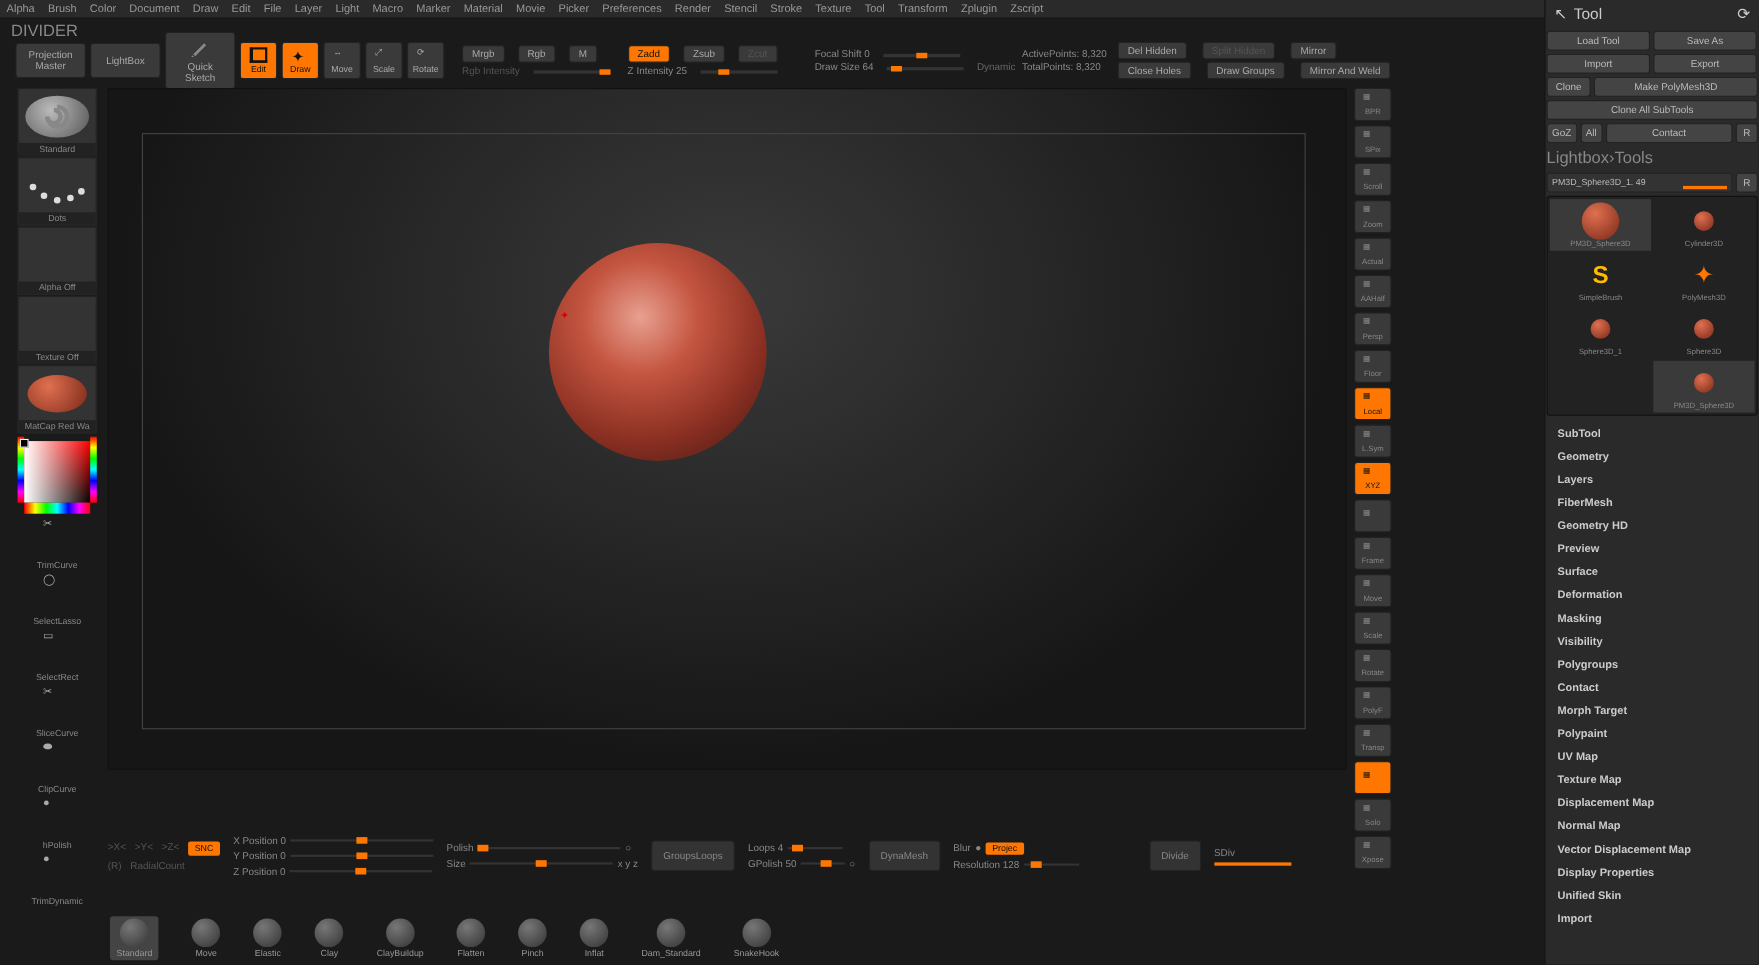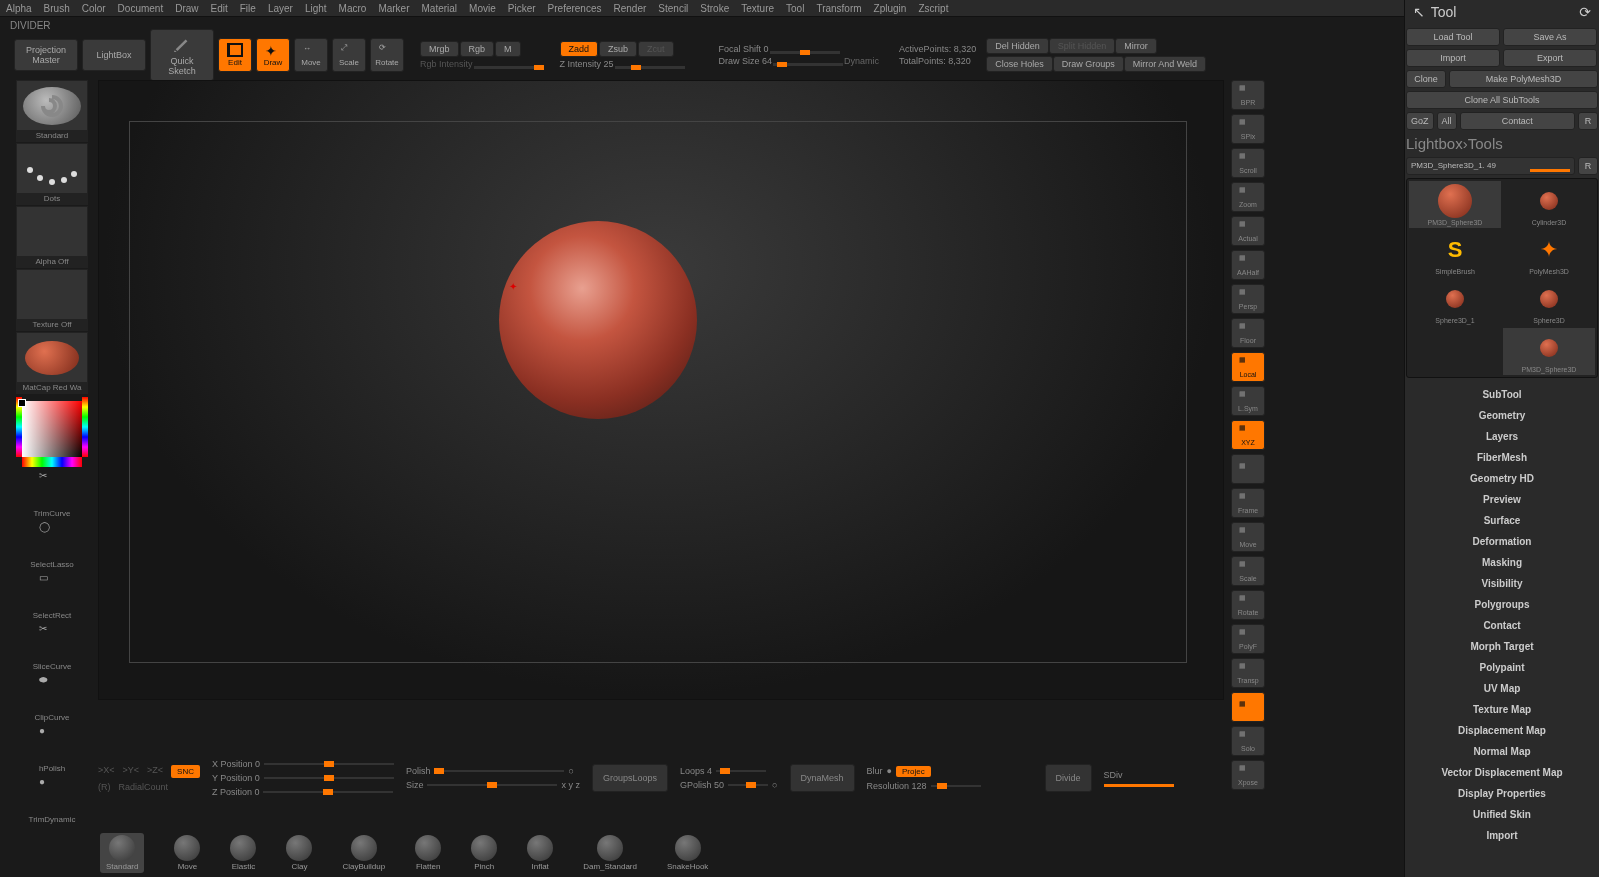--- a/index.html
+++ b/index.html
@@ -1,33 +1,33 @@
 <!DOCTYPE html>
 <html><head>
 <meta charset="utf-8">
 <style>
 * { margin:0; padding:0; box-sizing:border-box; font-family:Verdana,Arial,sans-serif; user-select:none; }
 body { background:#1a1a1a; color:#aaa; font-size:10px; width:1599px; height:877px; overflow:hidden; position:relative; }
 .menubar { height:17px; background:#2a2a2a; display:flex; align-items:center; padding-left:6px; gap:12px; border-bottom:1px solid #111; }
 .menubar span { color:#999; cursor:pointer; }
-.divider-label { position:absolute; top:20px; left:10px; color:#888; font-size:10px; }
+.divider-label { position:absolute; top:20px; left:10px; color:#888; font-size:15px; }
 .toolbar { position:absolute; top:34px; left:14px; right:10px; height:42px; display:flex; align-items:center; gap:4px; }
 .tb-btn { background:#3a3a3a; border:1px solid #222; color:#aaa; font-size:9px; padding:4px 6px; border-radius:3px; text-align:center; min-width:50px; min-height:28px; display:flex; flex-direction:column; justify-content:center; cursor:pointer; }
 .tb-btn.big { min-height:32px; min-width:64px; }
 .tb-icon { width:34px; height:34px; background:#3a3a3a; border:1px solid #222; border-radius:3px; display:flex; flex-direction:column; align-items:center; justify-content:center; cursor:pointer; font-size:8px; color:#aaa; gap:1px; }
 .tb-icon.lit { background:#ff7700; color:#111; }
 .tb-icon .ic { width:16px; height:14px; position:relative; }
 .tb-group { display:flex; flex-direction:column; gap:2px; margin-left:12px; font-size:9px; color:#888; }
-.tb-row { display:flex; align-items:flex-end; gap:1px; }
+.tb-row { display:flex; align-items:center; gap:12px; }
 .slider-mini { width:70px; height:3px; background:#333; position:relative; margin-top:2px; }
 .slider-mini .knob { position:absolute; width:10px; height:5px; background:#ff7700; top:-1px; }
 .pill { background:#3a3a3a; border:1px solid #222; padding:2px 8px; border-radius:3px; font-size:9px; color:#aaa; cursor:pointer; }
 .pill.lit { background:#ff7700; color:#111; }
 .stat { font-size:9px; color:#888; }
-.topright-row { display:flex; gap:0; align-items:flex-start; }
+.topright-row { display:flex; gap:14px; align-items:flex-start; }
 
 .left-panel { position:absolute; top:80px; left:14px; width:76px; bottom:0; display:flex; flex-direction:column; align-items:center; gap:1px; }
 .lp-slot { width:72px; height:62px; background:#333; border:1px solid #222; display:flex; flex-direction:column; align-items:center; justify-content:flex-end; position:relative; cursor:pointer; }
 .lp-slot .cap { font-size:8px; color:#888; background:#222; width:100%; text-align:center; padding:1px 0; }
 .lp-tool { width:76px; display:flex; flex-direction:column; align-items:center; margin-top:2px; cursor:pointer; }
 .lp-tool .sh { width:26px; height:22px; position:relative; }
 .lp-tool .lab { font-size:8px; color:#888; margin-top:17px; }
 
 .color-picker { width:72px; height:70px; position:relative; margin-top:2px; }
 .cp-main { position:absolute; left:6px; top:4px; right:6px; bottom:10px; background:linear-gradient(to right,#fff,rgba(255,255,255,0)),linear-gradient(to top,#000,rgba(0,0,0,0)),linear-gradient(to right,red,red); }
@@ -76,21 +76,21 @@
 .tp-field { background:#333; border:1px solid #222; color:#bbb; font-size:8px; padding:3px 4px; border-radius:3px; position:relative; }
 .tp-field .u { position:absolute; right:4px; bottom:2px; width:40px; height:3px; background:#ff7700; }
 .tool-grid { display:grid; grid-template-columns:1fr 1fr; gap:2px; background:#222; border:1px solid #111; padding:2px; border-radius:3px; }
 .tg-item { display:flex; flex-direction:column; align-items:center; padding:2px; cursor:pointer; }
 .tg-item.sel { background:#3a3a3a; }
 .tg-item .thumb { width:40px; height:36px; display:flex; align-items:center; justify-content:center; }
 .tg-item .lab { font-size:7px; color:#888; white-space:nowrap; }
 .ball { border-radius:50%; background:radial-gradient(circle at 36% 30%,#e07050,#7a2818); }
 .star { color:#ff7700; font-size:22px; }
 .sbr { color:#ffbb00; font-size:22px; font-weight:bold; }
-.tp-sections { display:flex; flex-direction:column; gap:6px; padding:6px 4px;text-align:center; }
+.tp-sections { display:flex; flex-direction:column; gap:6px; padding:6px 4px; }
 .tp-sec { color:#ccc; font-size:10px; font-weight:bold; cursor:pointer; padding:2px 6px; }
 
 .ic-edit::before{content:"";position:absolute;inset:0;border:2px solid currentColor;border-top:none;border-right:none;}
 .ic-edit::after{content:"";position:absolute;top:0;right:0;width:70%;height:70%;border:2px solid currentColor;}
 .ic-draw{font-size:14px;}
 
 </style>
 </head>
 <body>
 
@@ -190,21 +190,21 @@
       </div>
     <div class="tb-row">
         <span>Draw Size 64</span>
         <div class="slider-mini">
           <div class="knob" style="left:4px"></div>
         </div>
         <span style="color:#666">Dynamic</span>
       </div>
   </div>
 
-  <div class="tb-group" style="margin-left:16px">
+  <div class="tb-group" style="margin-left:2px">
     <span class="stat">ActivePoints: 8,320</span>
     <span class="stat">TotalPoints: 8,320</span>
   </div>
 
   <div class="tb-group" style="margin-left:6px">
     <div class="topright-row">
       <span class="pill">Del Hidden</span>
       <span class="pill" style="color:#555">Split Hidden</span>
       <span class="pill">Mirror</span>
     </div>

